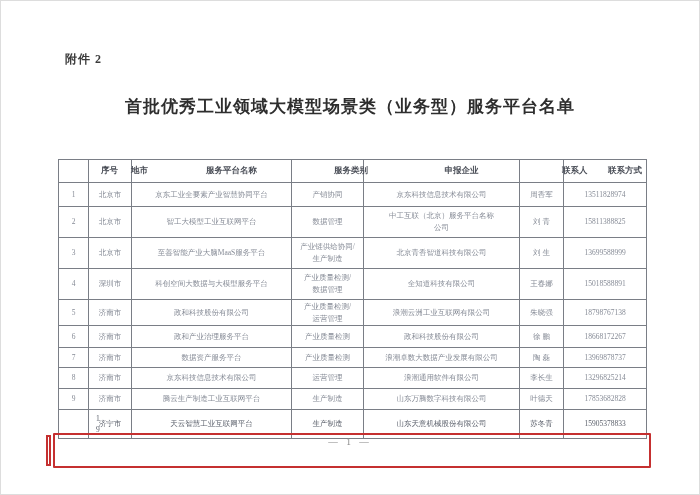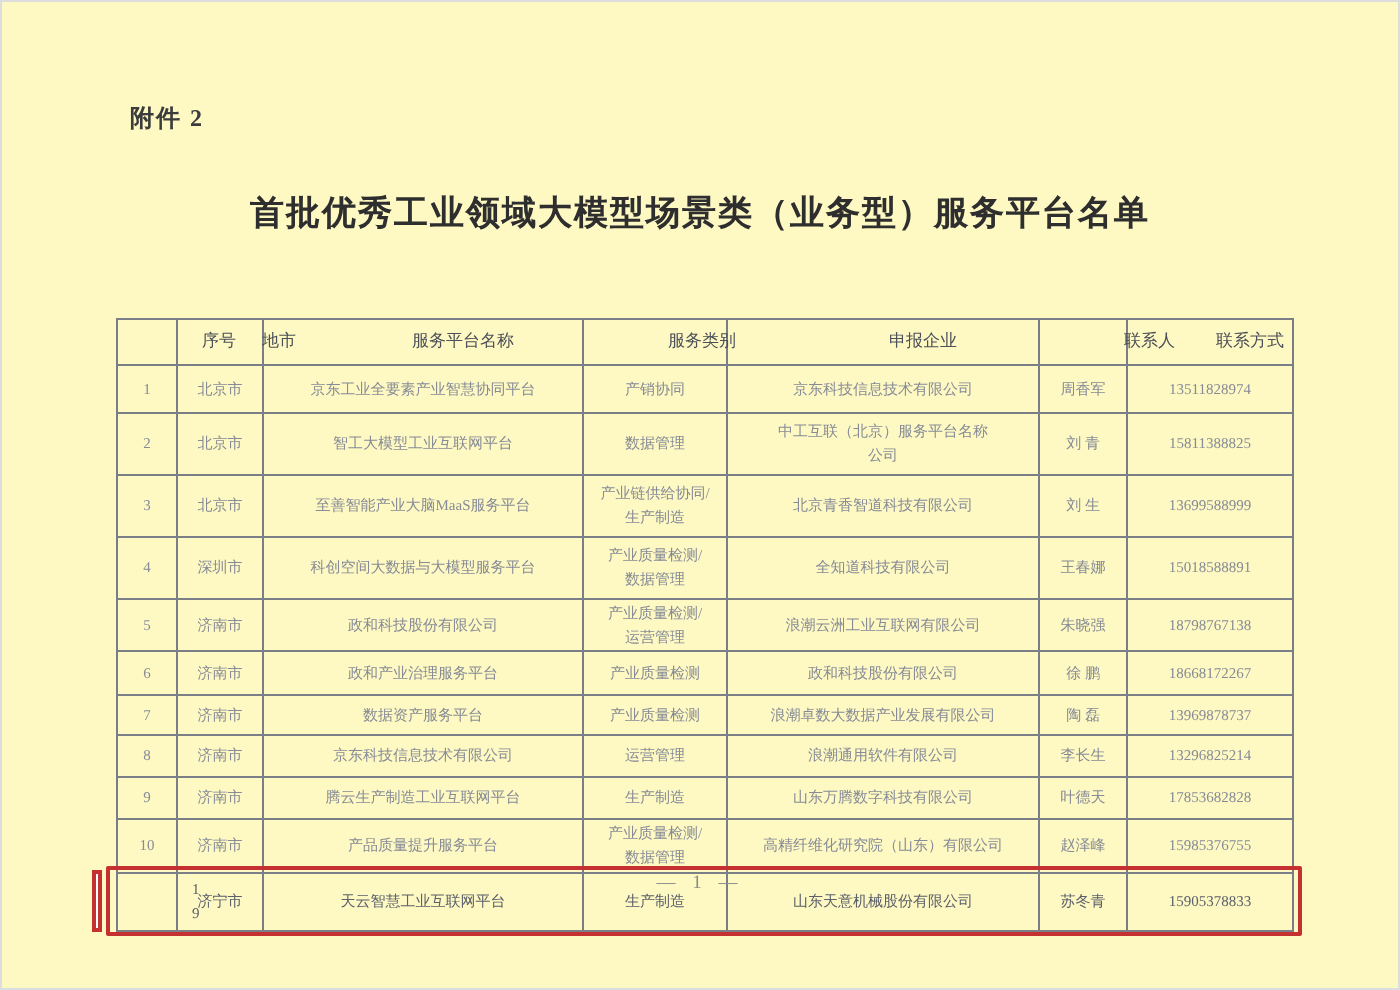--- a/index.html
+++ b/index.html
@@ -1,37 +1,37 @@
 <!DOCTYPE html>
 <html><head>
 <meta charset="utf-8">
 <style>
   html,body { margin:0; padding:0; background:#ededed; }
   .page {
     position:relative; width:700px; height:495px; margin:0 auto;
-    background:#fef9c3; border:1px solid #dddddd; box-sizing:border-box;
+    background:#ffffff; border:1px solid #dddddd; box-sizing:border-box;
     font-family:"Liberation Serif","DejaVu Serif",serif; overflow:hidden;
   }
   .attachment {
     position:absolute; left:64px; top:50px;
     font-size:12px; color:#3c3c3c; font-weight:bold; letter-spacing:1px;
   }
   .doc-title {
     position:absolute; left:40px; right:40px; top:94px; text-align:center;
     font-size:17px; font-weight:bold; color:#2e2e2e; letter-spacing:1px;
   }
   .table-wrap { position:absolute; left:57px; top:158px; width:588px; }
   table { border-collapse:collapse; width:100%; table-layout:fixed; }
   th, td {
     border:1px solid #7a7e86; padding:1px 2px;
     text-align:center; vertical-align:middle;
     font-size:7.5px; line-height:1.55; color:#868b96;
     white-space:pre-line; word-break:break-all;
   }
-  th { font-size:8.5px; font-weight:normal; color:#4b4f58; white-space:nowrap;padding-left:42px; }
+  th { font-size:8.5px; font-weight:bold; color:#4b4f58; white-space:nowrap;padding-left:42px; }
   tr.highlighted td { color:#5b606b; }
   .hl-box {
     position:absolute; border:2.5px solid #c53030; pointer-events:none;
     border-radius:1px; box-sizing:border-box;
   }
   .hl-tab {
     position:absolute; border:2px solid #c53030; width:5px; pointer-events:none;
     box-sizing:border-box; background:#ffffff;
   }
   .footer {
@@ -149,30 +149,20 @@
           </tr>
           <tr>
             <td style="height: 18px;">9</td>
             <td>济南市</td>
             <td>腾云生产制造工业互联网平台</td>
             <td>生产制造</td>
             <td>山东万腾数字科技有限公司</td>
             <td>叶德天</td>
             <td>17853682828</td>
           </tr>
-          <tr>
-            <td style="height: 22px;">10</td>
-            <td>济南市</td>
-            <td>产品质量提升服务平台</td>
-            <td>产业质量检测/
-数据管理</td>
-            <td>高精纤维化研究院（山东）有限公司</td>
-            <td>赵泽峰</td>
-            <td>15985376755</td>
-          </tr>
           <tr class="highlighted">
             <td style="height: 26px; padding-left: 37px;">19</td>
             <td>济宁市</td>
             <td>天云智慧工业互联网平台</td>
             <td>生产制造</td>
             <td>山东天意机械股份有限公司</td>
             <td>苏冬青</td>
             <td>15905378833</td>
           </tr>
         </tbody>

